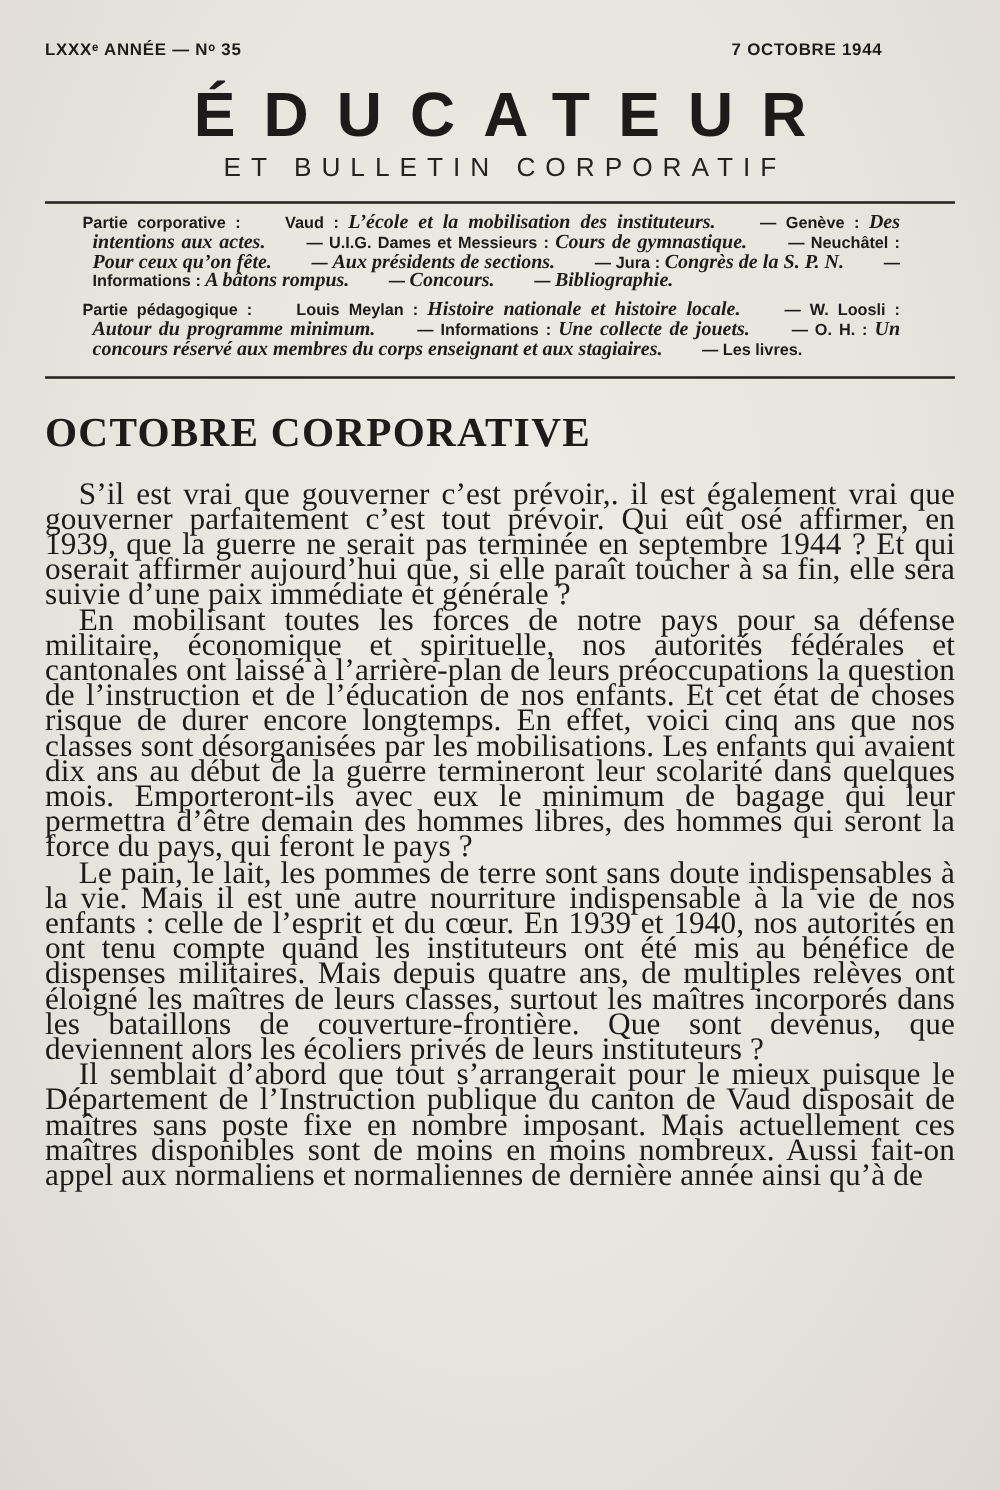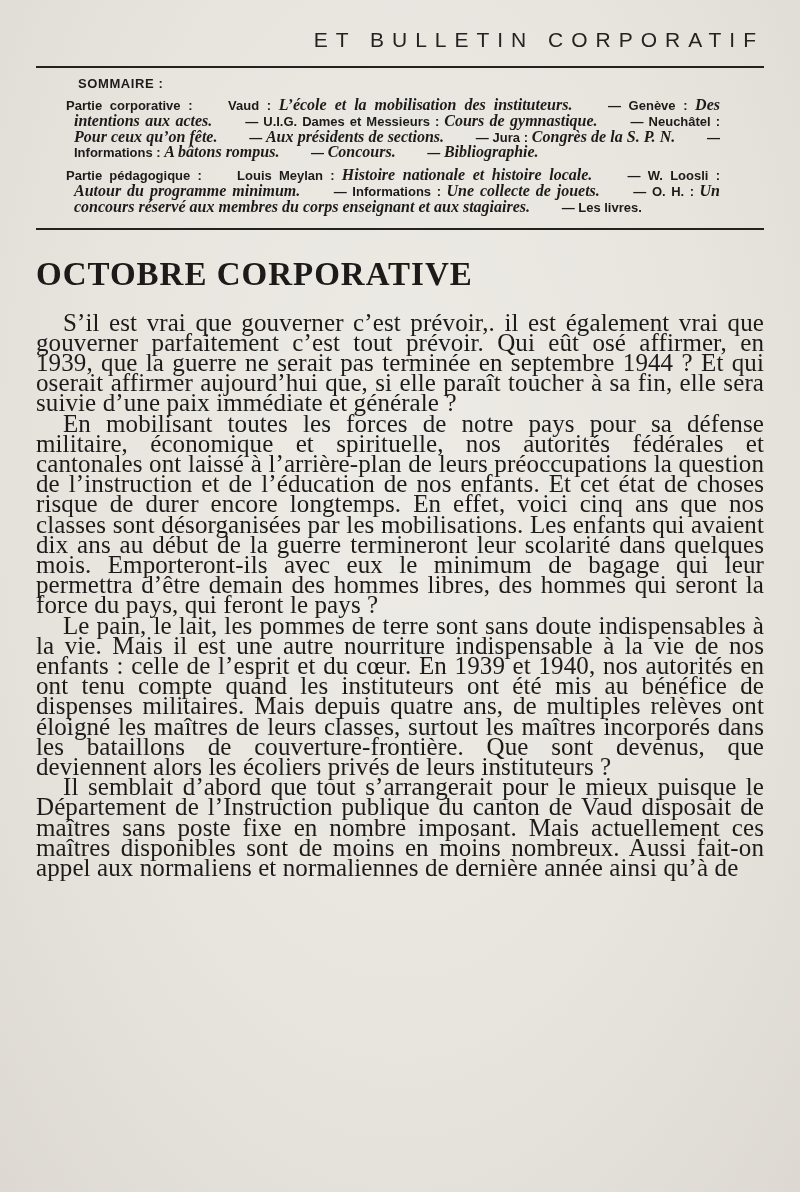--- a/index.html
+++ b/index.html
@@ -38,21 +38,21 @@
     margin: 16px 0 2px 0;
     text-align: center;
     font-family: "Liberation Sans", sans-serif;
     font-weight: bold;
     font-size: 50px;
     letter-spacing: 0.45em;
     padding-left: 0.45em; 
     white-space: nowrap;
   }
   .masthead .subtitle {
-    text-align: right;
+    text-align: center;
     font-family: "Liberation Sans", sans-serif;
     font-weight: normal;
     font-size: 21px;
     letter-spacing: 0.38em;
     padding-left: 0.38em;
     color: #242320;
     margin-bottom: 14px;
     white-space: nowrap;
   }
 
@@ -134,27 +134,31 @@
     margin: 0;
     text-indent: 27px;
   }
 </style>
 </head>
 <body>
 
 <div class="page">
 
   <header class="masthead">
+    <div class="issue-row">
+      <span class="issue">LXXXᵉ ANNÉE — Nᵒ 35</span>
+      <span class="date">7 OCTOBRE 1944</span>
+    </div>
+    <h1>ÉDUCATEUR</h1>
     <div class="subtitle">ET BULLETIN CORPORATIF</div>
   </header>
 
   <hr class="rule">
 
   <section class="sommaire">
-    <div class="sommaire-label">SOMMAIRE&nbsp;:</div>
     <div class="sommaire-entries">
         <p class="sommaire-entry"><span class="entry-label">Partie corporative&nbsp;:</span><span class="seg-plain"> Vaud&nbsp;: </span><span class="seg-italic">L’école et la mobilisation des instituteurs.</span><span class="seg-plain"> — Genève&nbsp;: </span><span class="seg-italic">Des intentions aux actes.</span><span class="seg-plain"> — U.I.G. Dames et Messieurs&nbsp;: </span><span class="seg-italic">Cours de gymnastique.</span><span class="seg-plain"> — Neuchâtel&nbsp;: </span><span class="seg-italic">Pour ceux qu’on fête.</span><span class="seg-plain"> — </span><span class="seg-italic">Aux présidents de sections.</span><span class="seg-plain"> — Jura&nbsp;: </span><span class="seg-italic">Congrès de la S. P. N.</span><span class="seg-plain"> — Informations&nbsp;: </span><span class="seg-italic">A bâtons rompus.</span><span class="seg-plain"> — </span><span class="seg-italic">Concours.</span><span class="seg-plain"> — </span><span class="seg-italic">Bibliographie.</span></p>
         <p class="sommaire-entry"><span class="entry-label">Partie pédagogique&nbsp;:</span><span class="seg-plain"> Louis Meylan&nbsp;: </span><span class="seg-italic">Histoire nationale et histoire locale.</span><span class="seg-plain"> — W. Loosli&nbsp;: </span><span class="seg-italic">Autour du programme minimum.</span><span class="seg-plain"> — Informations&nbsp;: </span><span class="seg-italic">Une collecte de jouets.</span><span class="seg-plain"> — O. H.&nbsp;: </span><span class="seg-italic">Un concours réservé aux membres du corps enseignant et aux stagiaires.</span><span class="seg-plain"> — Les livres.</span></p>
       </div>
   </section>
 
   <hr class="rule">
 
   <main class="article">
     <h2>OCTOBRE CORPORATIVE</h2>

